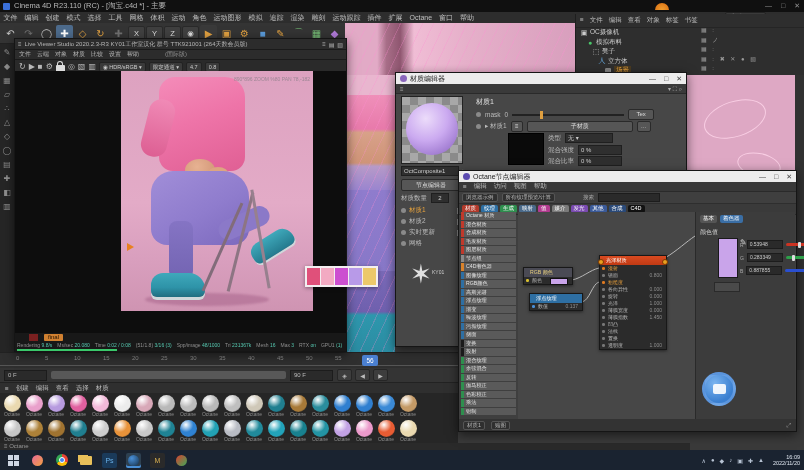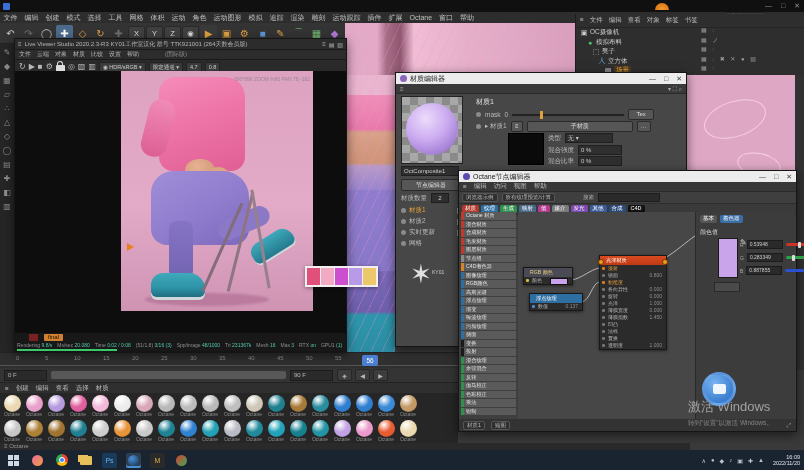--- a/index.html
+++ b/index.html
@@ -150,20 +150,21 @@
       display:flex;align-items:center;justify-content:center;color:#fff;font-size:8px;}
   .badge i{width:13px;height:10px;background:rgba(255,255,255,.9);border-radius:2px;}
 </style>
 </head>
 <body>
 
 <div id="app">
 
   <div class="abs titlebar">
     <span class="c4dico"></span>
+    <span>Cinema 4D R23.110 (RC) - [淘宝.c4d *] - 主要</span>
     <span class="orangeblip"></span>
     <span class="winbtns" id="win-btns">
         <span>—</span>
         <span>□</span>
         <span>✕</span>
       </span>
   </div>
 
   <div class="abs menubar" id="menubar">
     <span class="layoutbox">
@@ -845,24 +846,20 @@
       <div class="abs" style="left:18px;top:70px;width:24px;height:8px;background:#4a4a4a;border:1px solid #2a2a2a;"></div>
     </div>
 
     <div class="ne-footer">
       <span class="ne-btn">材质1</span>
       <span class="ne-btn">贴图</span>
       <span style="margin-left:auto;margin-right:5px;font-size:6px;color:#999;">⤢</span>
     </div>
   </div>
 
-  <div class="abs wm">
-    <span>激活 Windows</span>
-    <div>转到"设置"以激活 Windows。</div>
-  </div>
   <div class="abs badge">
       <i></i>
     </div>
 
   <div class="abs taskbar" id="taskbar">
     <div class="tk-icon">
         <div class="startgrid">
           <s></s>
           <s></s>
           <s></s>

